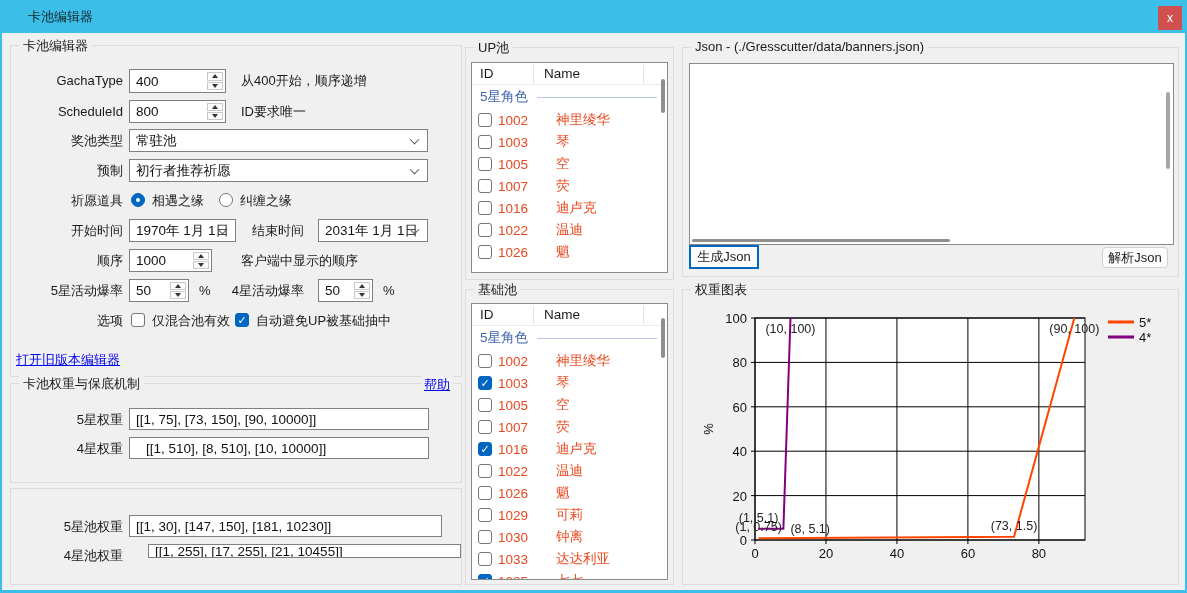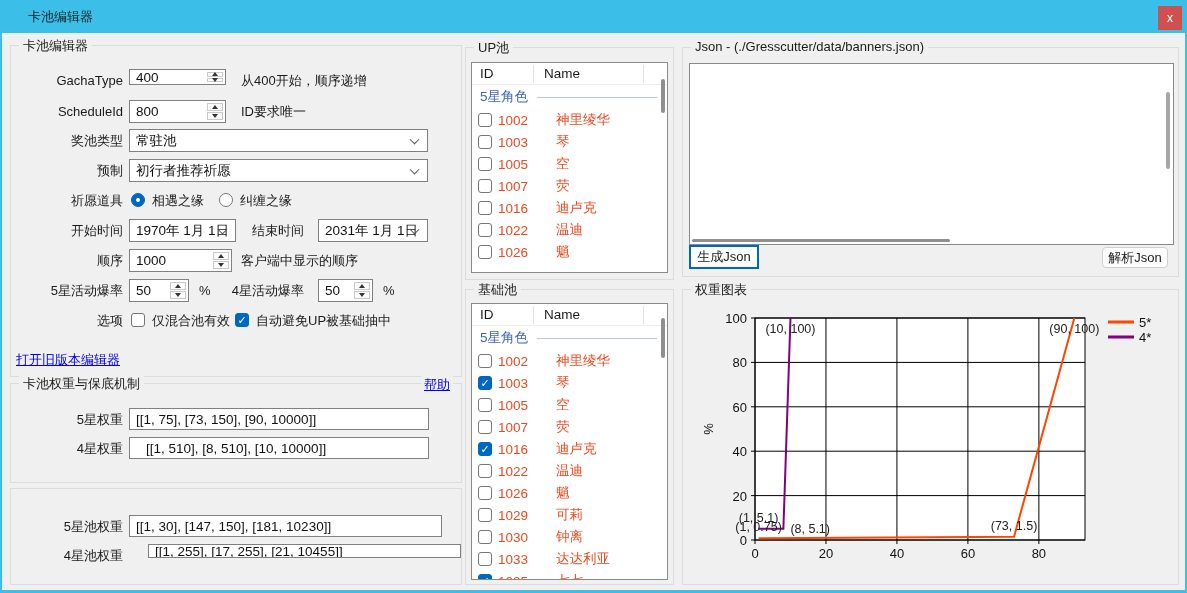--- a/index.html
+++ b/index.html
@@ -65,21 +65,21 @@
     <span class="title">卡池编辑器</span>
     <div class="close-btn">
       <span>x</span>
     </div>
   </div>
 
   <div class="group" style="left:8px;top:45px;width:452px;height:332px;">
     <span class="legend">卡池编辑器</span>
 
     <span class="lbl" style="left:8px;top:23px;width:104px;">GachaType</span>
-    <div class="tbox" style="left:118px;top:23px;width:97px;height:16px;">
+    <div class="tbox" style="left:118px;top:23px;width:97px;height:24px;">
       <span>400</span>
       <span class="spin">
         <span class="spin-btn up"></span>
         <span class="spin-btn down"></span>
       </span>
     </div>
     <span class="hint" style="left:230px;top:23px;">从400开始，顺序递增</span>
 
     <span class="lbl" style="left:8px;top:54px;width:104px;">ScheduleId</span>
     <div class="tbox" style="left:118px;top:54px;width:97px;height:23px;">
@@ -114,21 +114,21 @@
       <span>1970年 1月 1日</span>
       <span class="chev"></span>
     </div>
     <span class="lbl" style="left:221px;top:173px;width:72px;">结束时间</span>
     <div class="tbox" style="left:307px;top:173px;width:110px;height:23px;">
       <span>2031年 1月 1日</span>
       <span class="chev"></span>
     </div>
 
     <span class="lbl" style="left:8px;top:203px;width:104px;">顺序</span>
-    <div class="tbox" style="left:118px;top:203px;width:103px;height:23px;">
+    <div class="tbox" style="left:118px;top:203px;width:83px;height:23px;">
       <span>1000</span>
       <span class="spin">
         <span class="spin-btn up"></span>
         <span class="spin-btn down"></span>
       </span>
     </div>
     <span class="hint" style="left:230px;top:203px;">客户端中显示的顺序</span>
 
     <span class="lbl" style="left:8px;top:233px;width:104px;">5星活动爆率</span>
     <div class="tbox" style="left:118px;top:233px;width:60px;height:23px;">

